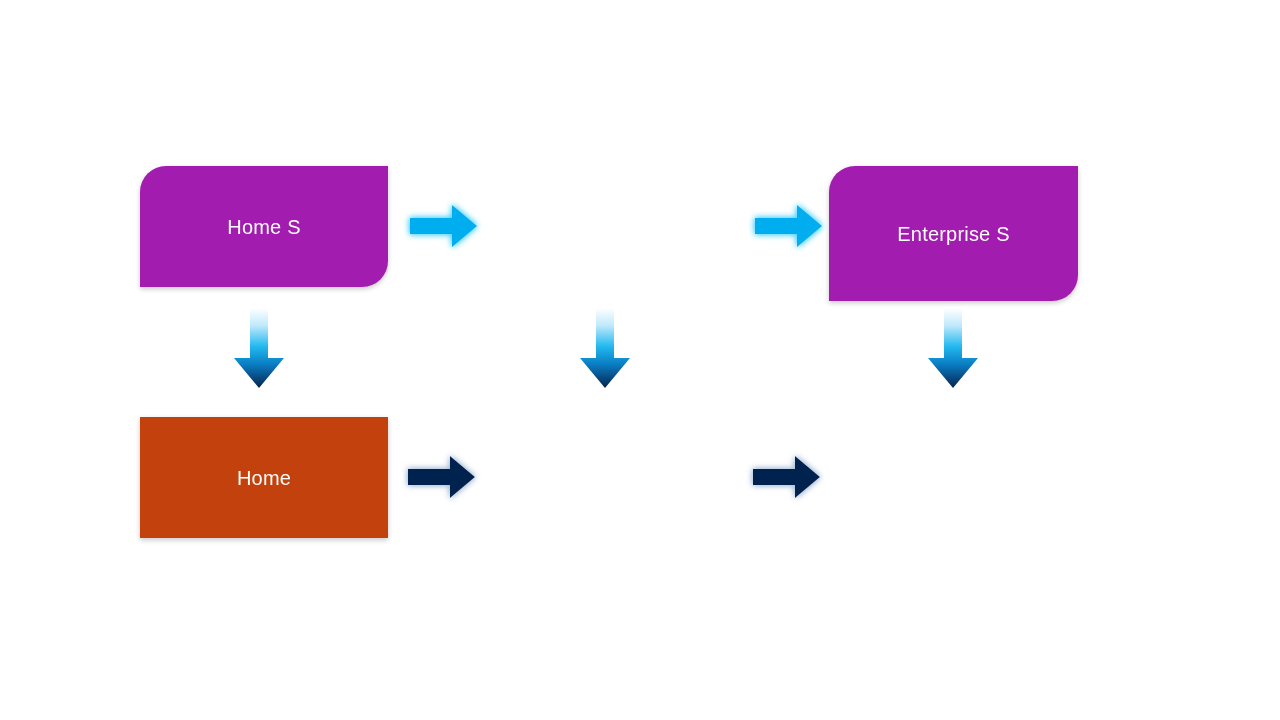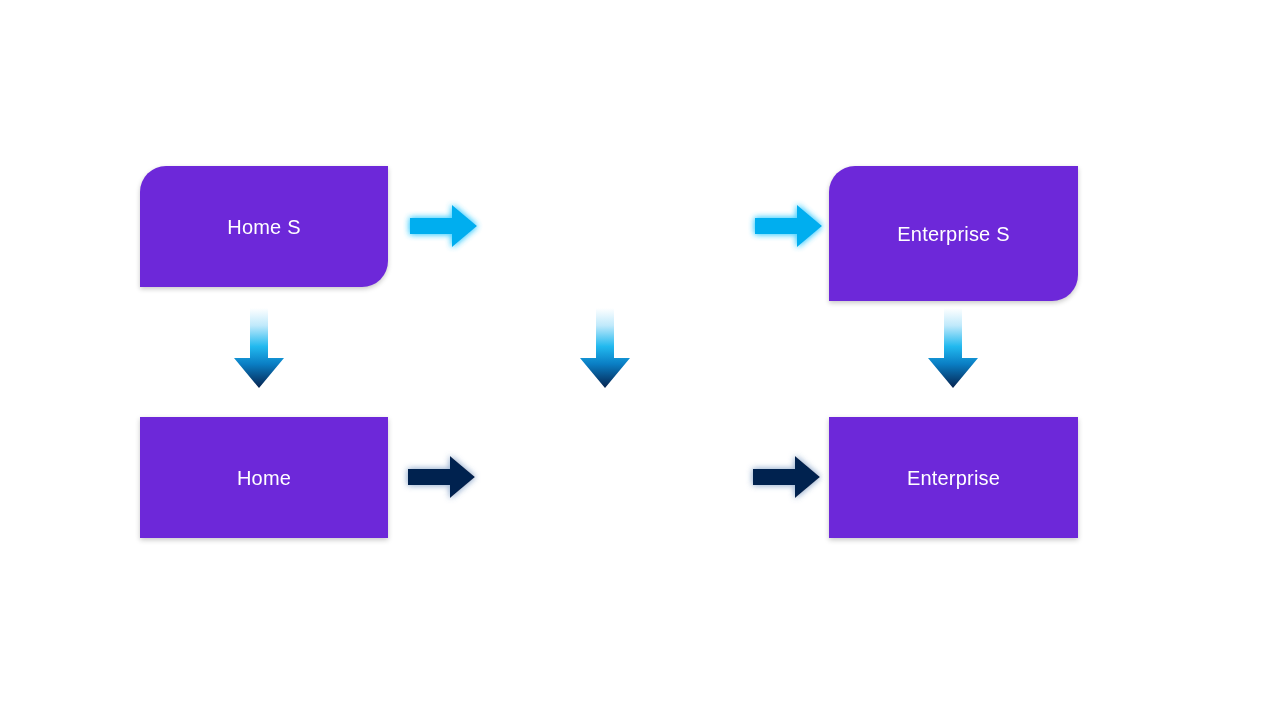--- a/index.html
+++ b/index.html
@@ -30,26 +30,26 @@
     box-sizing: border-box;
     color: #ffffff;
     font-size: 20px;
     font-weight: 400;
     letter-spacing: 0.2px;
     line-height: 1.2;
     text-align: center;
     white-space: nowrap;
   }
   .node-service {
-    background: #6d28d9;
+    background: #a21caf;
     border-radius: 26px 0 26px 0;
     box-shadow: 0 2px 5px rgba(0, 0, 0, 0.22);
   }
   .node-product {
-    background: #6d28d9;
+    background: #c2410c;
     border-radius: 0;
     box-shadow: 0 2px 5px rgba(0, 0, 0, 0.22);
   }
   .node-label {
     display: block;
     pointer-events: none;
   }
 
   
   .harrow {
@@ -169,23 +169,20 @@
       </defs>
       <path d="M18,0 L36,0 L36,50 L52,50 L27,80 L2,50 L18,50 Z" fill="url(#vgrad3)"></path>
     </svg>
   </div>
 
   <div class="node node-product" style="left:140px; top:417px; width:248px; height:121px;">
     <span class="node-label">Home</span>
   </div>
 
 
-  <div class="node node-product" style="left:829px; top:417px; width:249px; height:121px;">
-    <span class="node-label">Enterprise</span>
-  </div>
 
   <div class="harrow" style="left:405px; top:450px;">
     <svg viewBox="0 0 72 54" xmlns="http://www.w3.org/2000/svg">
       <defs>
         <filter id="glow-navy-1" x="-60%" y="-60%" width="220%" height="220%">
           <feGaussianBlur in="SourceGraphic" stdDeviation="3.4" result="b"></feGaussianBlur>
           <feFlood flood-color="#9fb6d4" flood-opacity="0.85" result="c"></feFlood>
           <feComposite in="c" in2="b" operator="in" result="g"></feComposite>
           <feMerge>
             <feMergeNode in="g"></feMergeNode>

